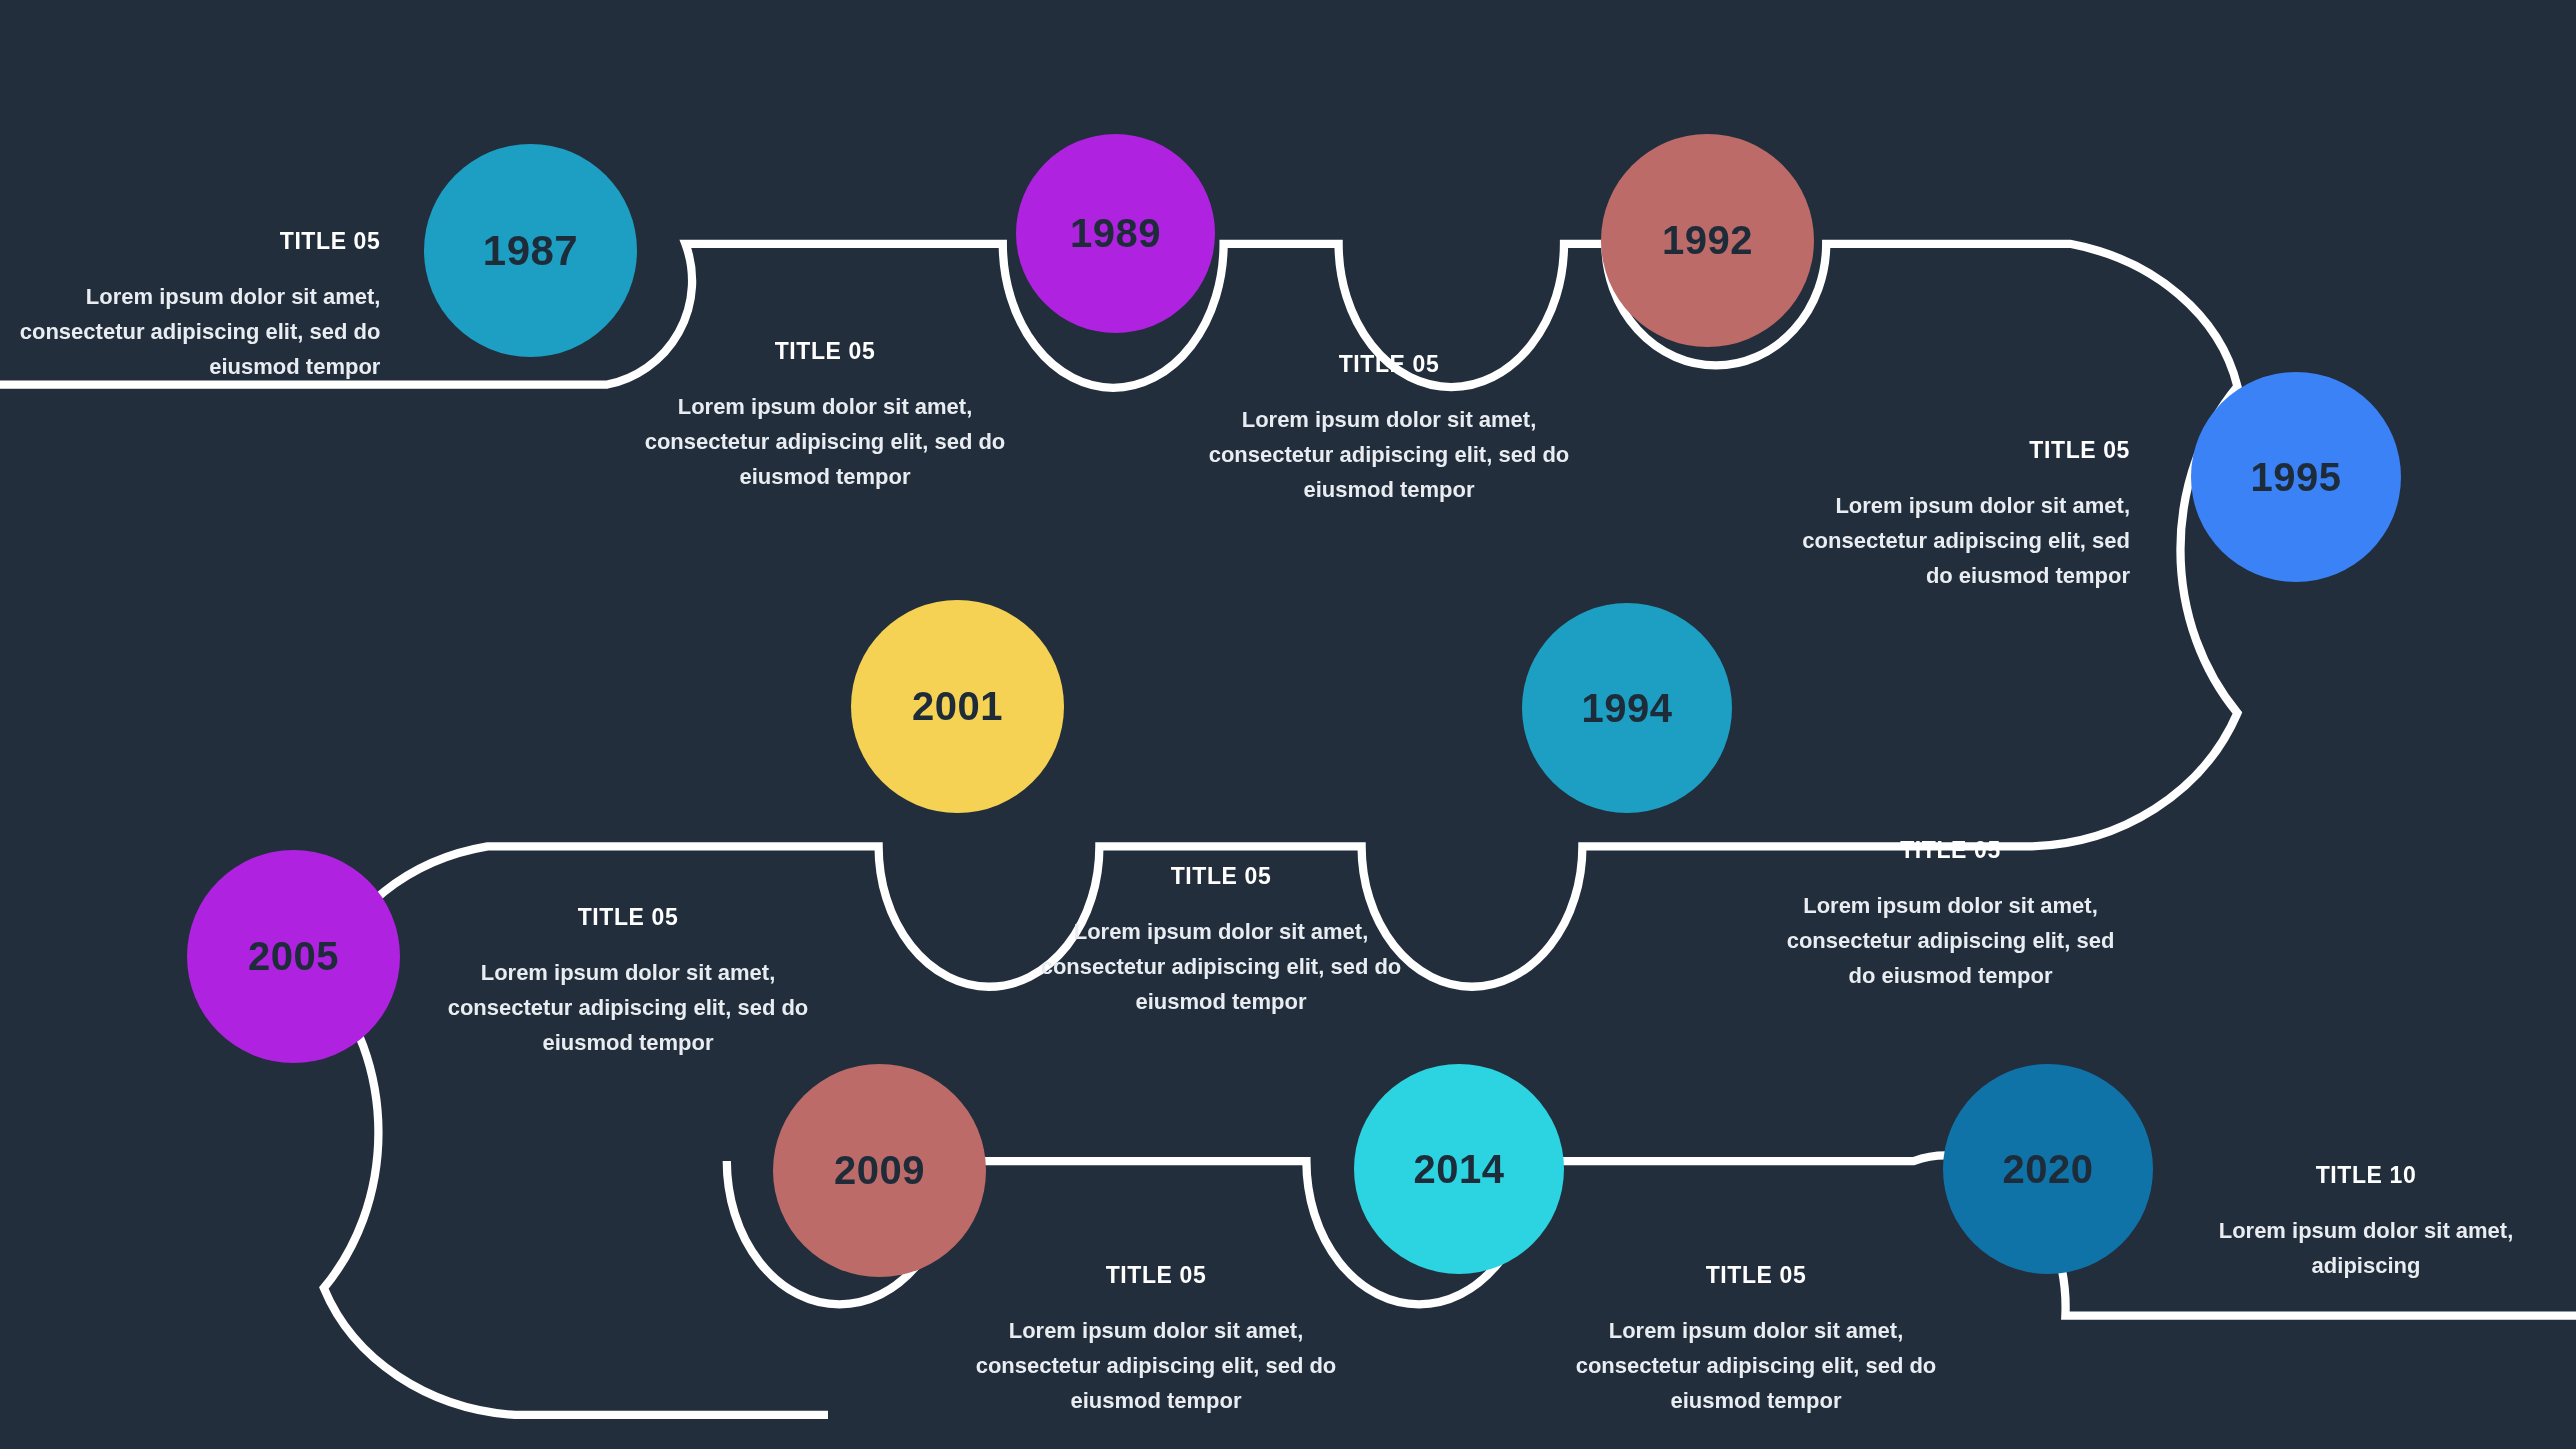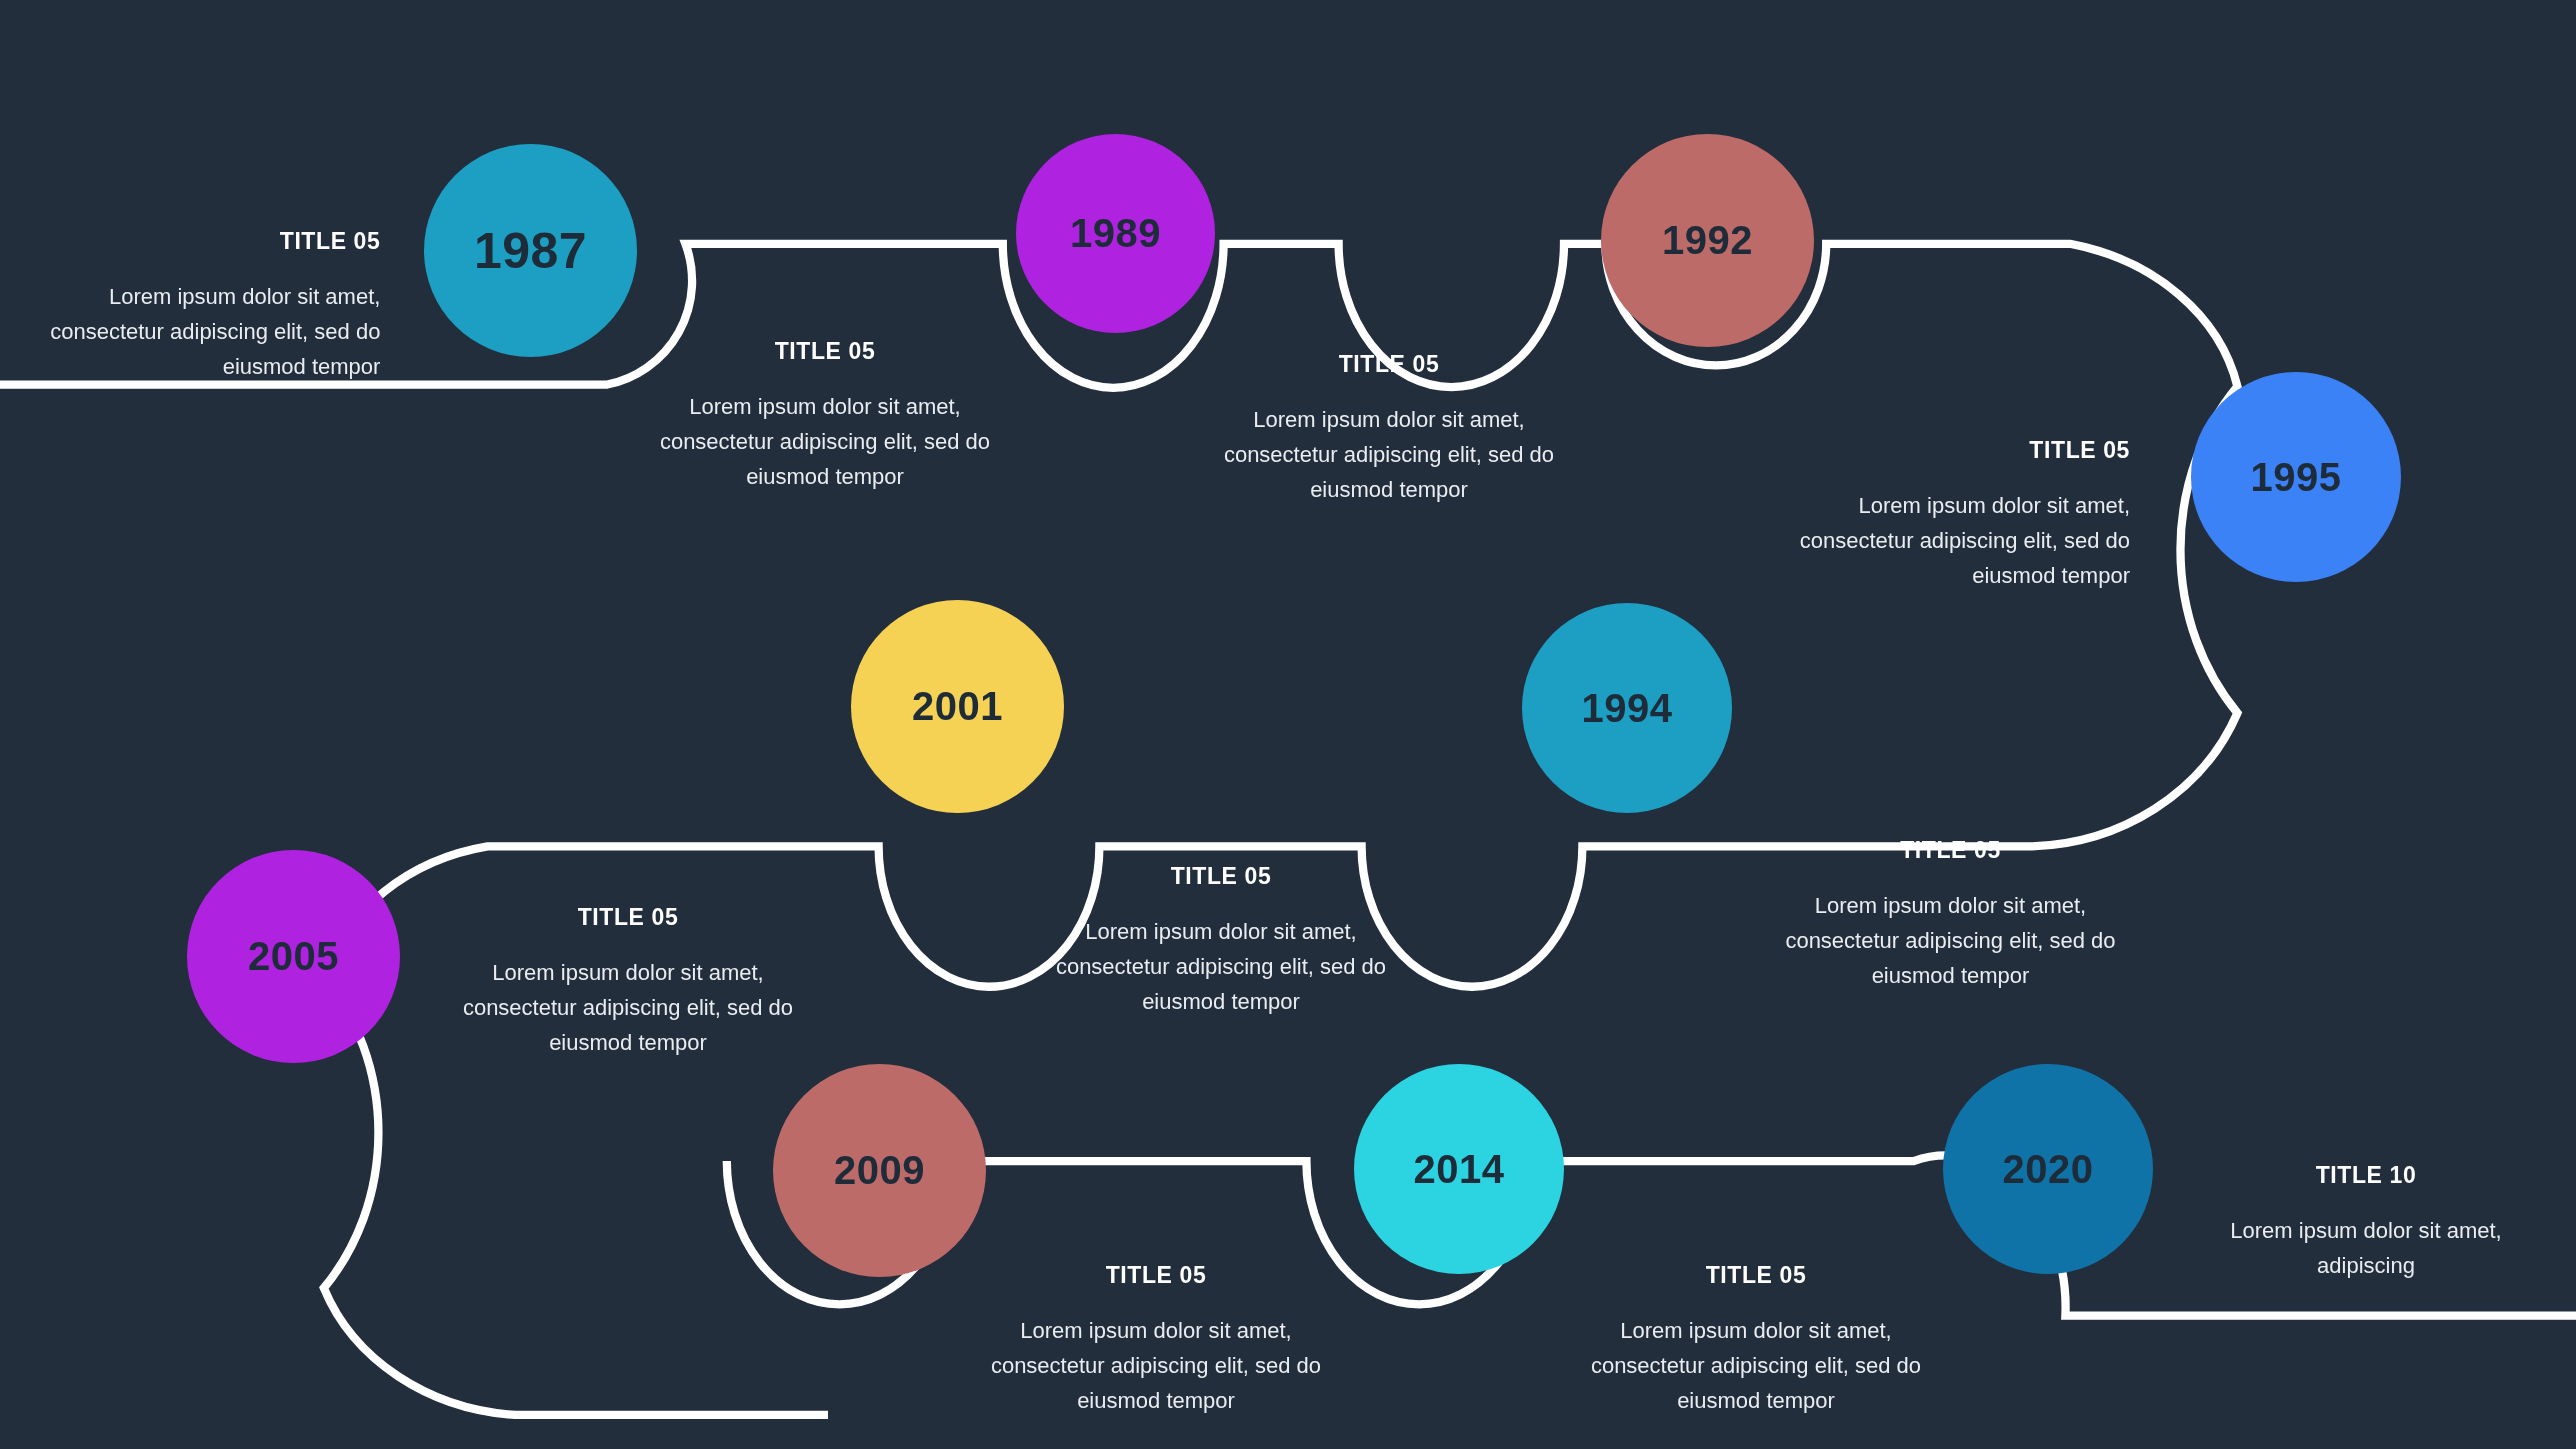--- a/index.html
+++ b/index.html
@@ -28,21 +28,21 @@
     color:#ffffff;
     font-weight:bold;
     font-size:23px;
     letter-spacing:0.6px;
     margin:18px 0 24px 0;
   }
   .block .body{
     color:#e9edf1;
     font-size:22px;
     line-height:35px;
-    font-weight:400;
+    font-weight:700;
     margin:0;
   }
   .ta-r{text-align:right;}
   .ta-c{text-align:center;}
   .ta-l{text-align:center;}
 </style>
 </head>
 <body>
 
 <div id="stage">
@@ -77,21 +77,21 @@
 
     <path fill="none" stroke="#ffffff" stroke-width="9" stroke-linecap="butt" d="M 790,1262
          A 118,150 0 0 0 1035,1262
          L 1420,1262
          A 118,150 0 0 0 1665,1262
          L 2080,1262
          A 130,165 0 0 1 2245,1430
          L 2800,1430"></path>
   </svg>
 
-  <div class="node" style="left:424px;top:144px;width:213px;height:213px;background:#1d9fc4;font-size:50px;text-align:right;">
+  <div class="node" style="left:424px;top:144px;width:213px;height:213px;background:#1d9fc4;font-size:42px;text-align:right;">
     <span class="yr">1987</span>
   </div>
 
   <div class="node" style="left:1016px;top:134px;width:199px;height:199px;background:#af22e0;font-size:40px;">
     <span class="yr">1989</span>
   </div>
 
   <div class="node" style="left:1601px;top:134px;width:213px;height:213px;background:#bc6b69;font-size:40px;">
     <span class="yr">1992</span>
   </div>

